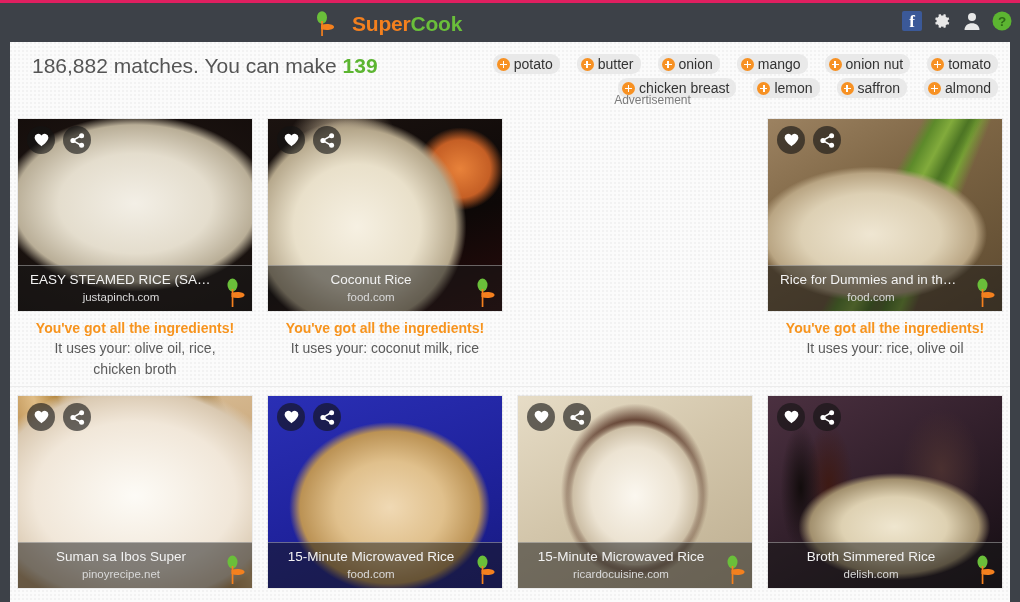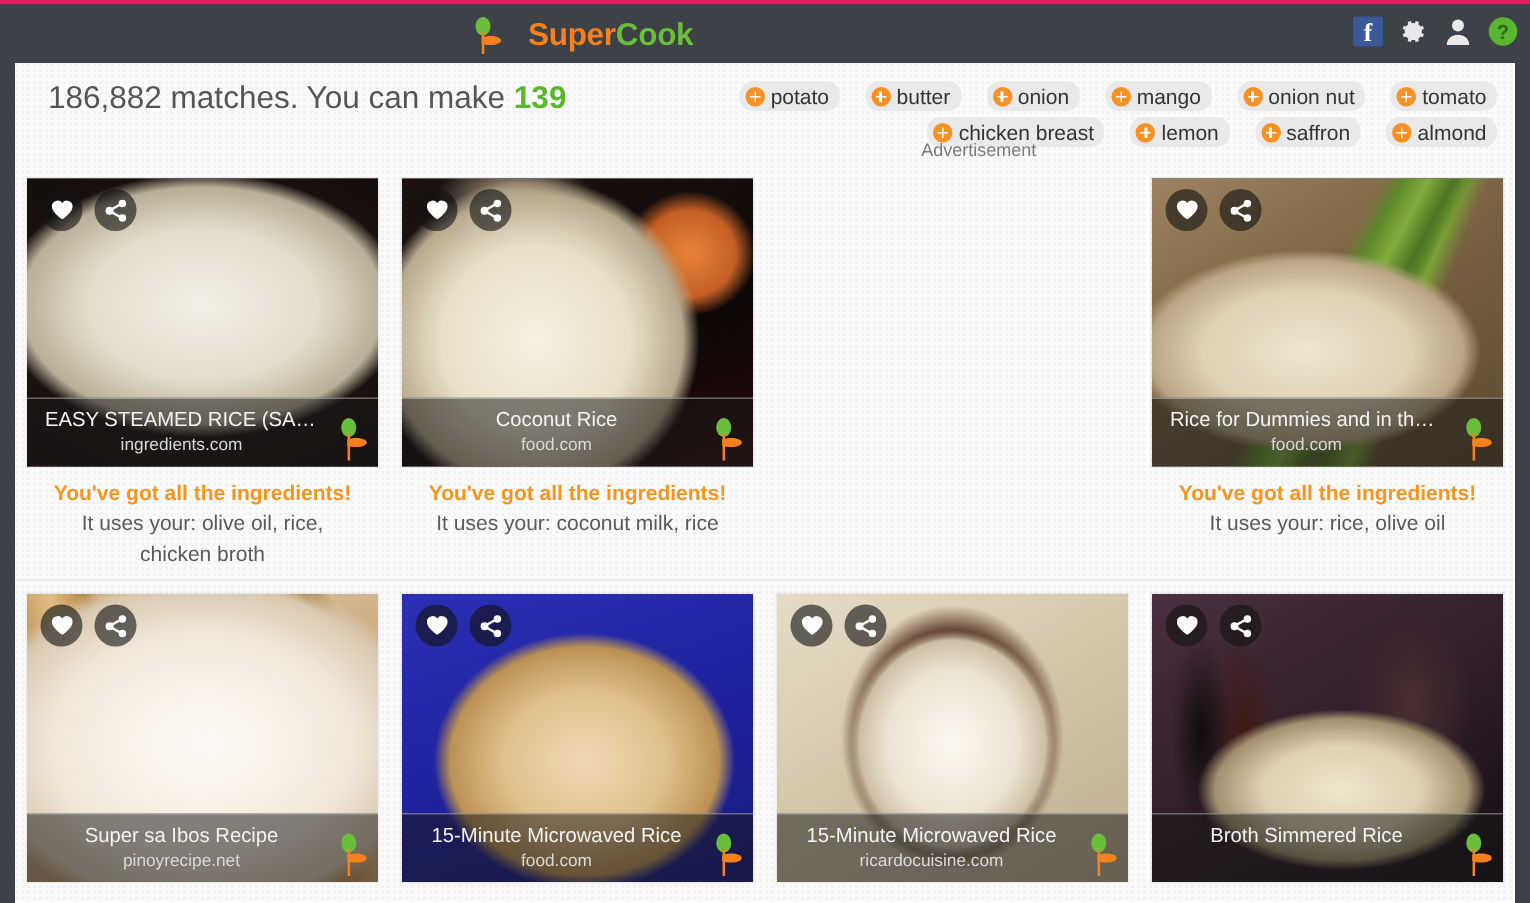--- a/index.html
+++ b/index.html
@@ -260,21 +260,21 @@
                   <svg width="15" height="15" viewBox="0 0 15 15">
                     <circle cx="11.6" cy="2.7" r="2.5" fill="#fff"></circle>
                     <circle cx="11.6" cy="12.3" r="2.5" fill="#fff"></circle>
                     <circle cx="3.0" cy="7.5" r="2.6" fill="#fff"></circle>
                     <path stroke="#fff" stroke-width="1.6" d="M4.6 6.4l5.6-3.1M4.6 8.6l5.6 3.1"></path>
                   </svg>
                 </div>
               </div>
               <div class="capbar">
                 <div class="cap-title">EASY STEAMED RICE (SALLYE)</div>
-                <div class="cap-src">ingredients.com</div>
+                <div class="cap-src">justapinch.com</div>
                 <div class="cap-sprout"><svg width="22" height="30" viewBox="0 0 22 30">
                     <ellipse class="sprout-leaf" cx="9.5" cy="7" rx="5" ry="6.4"></ellipse>
                     <rect class="sprout-body" x="8.7" y="11" width="1.7" height="18"></rect>
                     <path class="sprout-body" d="M8.5 15 C13.5 13 21.5 14 21.5 17 C21.5 20 13.5 21 8.5 19 Z"></path>
                   </svg></div>
               </div>
             </div>
             <div class="got">You've got all the ingredients!</div>
             <div class="uses">It uses your: olive oil, rice, chicken broth</div>
           </div>
@@ -355,21 +355,21 @@
                 <div class="cbtn">
                   <svg width="15" height="15" viewBox="0 0 15 15">
                     <circle cx="11.6" cy="2.7" r="2.5" fill="#fff"></circle>
                     <circle cx="11.6" cy="12.3" r="2.5" fill="#fff"></circle>
                     <circle cx="3.0" cy="7.5" r="2.6" fill="#fff"></circle>
                     <path stroke="#fff" stroke-width="1.6" d="M4.6 6.4l5.6-3.1M4.6 8.6l5.6 3.1"></path>
                   </svg>
                 </div>
               </div>
               <div class="capbar">
-                <div class="cap-title">Super sa Ibos Recipe</div>
+                <div class="cap-title">Suman sa Ibos Super</div>
                 <div class="cap-src">pinoyrecipe.net</div>
                 <div class="cap-sprout"><svg width="22" height="30" viewBox="0 0 22 30">
                     <ellipse class="sprout-leaf" cx="9.5" cy="7" rx="5" ry="6.4"></ellipse>
                     <rect class="sprout-body" x="8.7" y="11" width="1.7" height="18"></rect>
                     <path class="sprout-body" d="M8.5 15 C13.5 13 21.5 14 21.5 17 C21.5 20 13.5 21 8.5 19 Z"></path>
                   </svg></div>
               </div>
             </div>
           </div>
           <div class="cell c1">
@@ -443,20 +443,21 @@
                   <svg width="15" height="15" viewBox="0 0 15 15">
                     <circle cx="11.6" cy="2.7" r="2.5" fill="#fff"></circle>
                     <circle cx="11.6" cy="12.3" r="2.5" fill="#fff"></circle>
                     <circle cx="3.0" cy="7.5" r="2.6" fill="#fff"></circle>
                     <path stroke="#fff" stroke-width="1.6" d="M4.6 6.4l5.6-3.1M4.6 8.6l5.6 3.1"></path>
                   </svg>
                 </div>
               </div>
               <div class="capbar">
                 <div class="cap-title">Broth Simmered Rice</div>
+                <div class="cap-src">delish.com</div>
                 <div class="cap-sprout"><svg width="22" height="30" viewBox="0 0 22 30">
                     <ellipse class="sprout-leaf" cx="9.5" cy="7" rx="5" ry="6.4"></ellipse>
                     <rect class="sprout-body" x="8.7" y="11" width="1.7" height="18"></rect>
                     <path class="sprout-body" d="M8.5 15 C13.5 13 21.5 14 21.5 17 C21.5 20 13.5 21 8.5 19 Z"></path>
                   </svg></div>
               </div>
             </div>
           </div>
         </div>
       </div>

